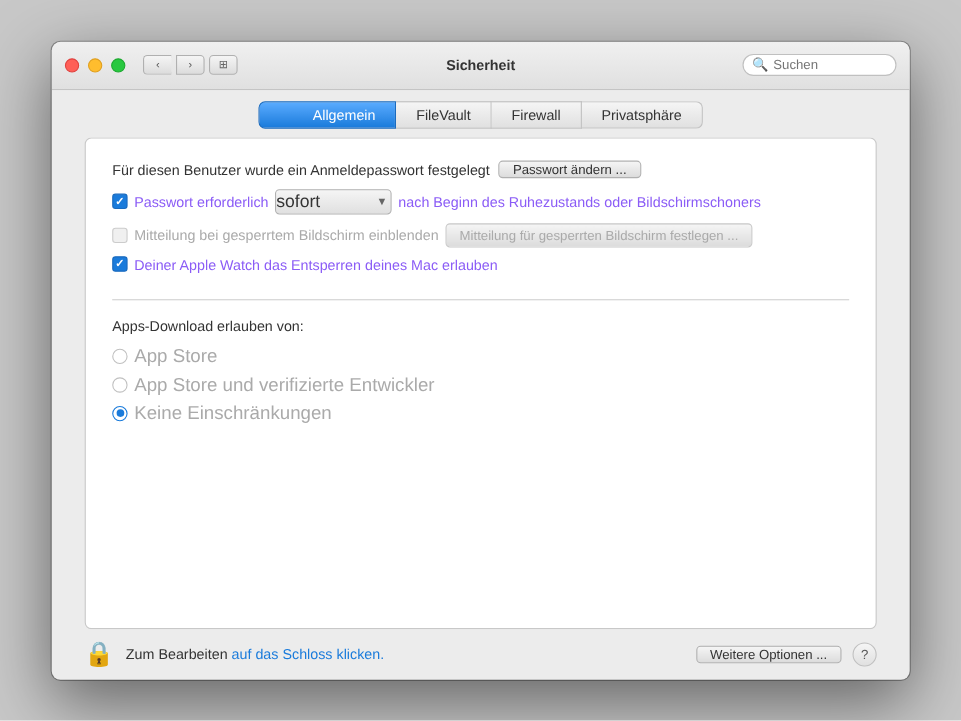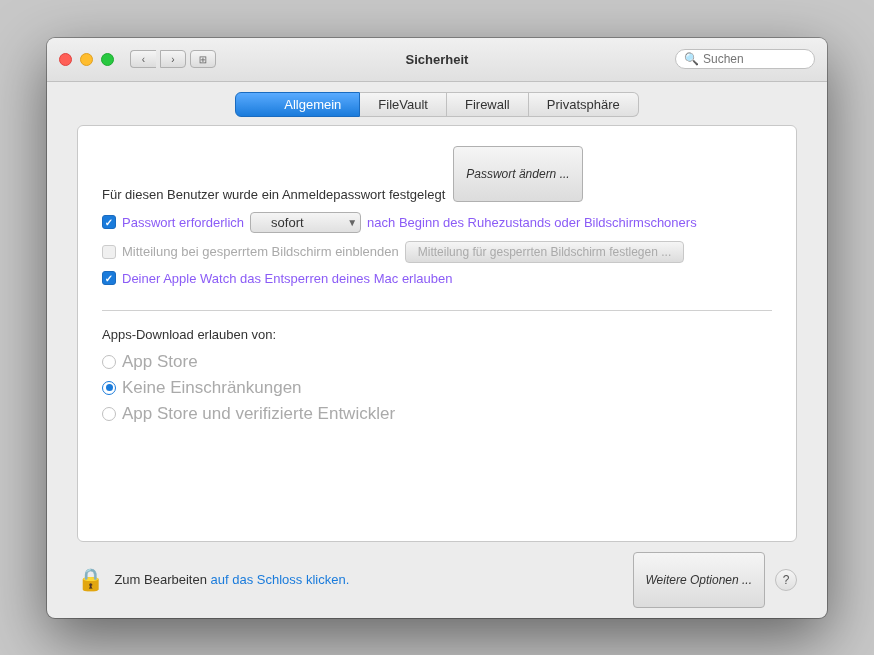--- a/index.html
+++ b/index.html
@@ -162,26 +162,25 @@
       gap: 8px;
     }
     .row-label {
       color: #333;
       font-size: 13px;
     }
     .btn {
       background: linear-gradient(to bottom, #f5f5f5, #dcdcdc);
       border: 1px solid #b0b0b0;
       border-radius: 4px;
-      padding: 20px 12px;
+      padding: 0 12px;
       font-size: 12px;
       color: #333;
       cursor: pointer;
       white-space: nowrap;
-      font-style: italic;
     }
     .btn-disabled {
       background: linear-gradient(to bottom, #f5f5f5, #dcdcdc);
       border: 1px solid #c8c8c8;
       border-radius: 4px;
       padding: 3px 12px;
       font-size: 12px;
       color: #aaa;
       cursor: default;
       white-space: nowrap;
@@ -239,22 +238,22 @@
     }
     .select-wrapper {
       position: relative;
       display: inline-flex;
       align-items: center;
     }
     .select-wrapper select {
       background: linear-gradient(to bottom, #f5f5f5, #e0e0e0);
       border: 1px solid #b0b0b0;
       border-radius: 4px;
-      padding: 2px 24px 2px 20px;
-      font-size: 13px;
+      padding: 2px 24px 2px 0;
+      font-size: 16px;
       color: #333;
       cursor: pointer;
       appearance: none;
       -webkit-appearance: none;
     }
     .select-arrow {
       position: absolute;
       right: 4px;
       pointer-events: none;
       font-size: 10px;
@@ -407,27 +406,27 @@
       <hr class="divider">
 
       <div class="section-title">Apps-Download erlauben von:</div>
 
       <div class="radio-row">
         <div class="radio"></div>
         <span class="radio-label disabled-text">App Store</span>
       </div>
 
       <div class="radio-row">
+        <div class="radio"></div>
+        <span class="radio-label disabled-text">App Store und verifizierte Entwickler</span>
+      </div>
+
+      <div class="radio-row">
         <div class="radio checked"></div>
         <span class="radio-label">Keine Einschränkungen</span>
-      </div>
-
-      <div class="radio-row">
-        <div class="radio"></div>
-        <span class="radio-label disabled-text">App Store und verifizierte Entwickler</span>
       </div>
 
       <div class="spacer"></div>
     </div>
   </div>
 
   <div class="bottom-bar">
     <span class="lock-icon">🔒</span>
     <span class="lock-text">
       <span>Zum Bearbeiten </span><a href="#">auf das Schloss klicken.</a>

